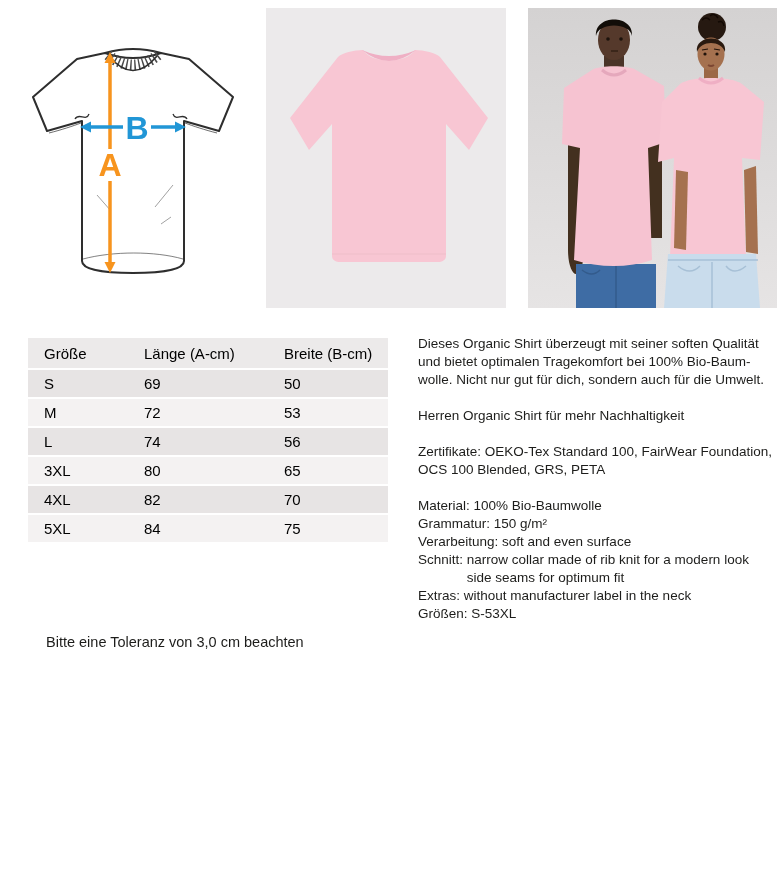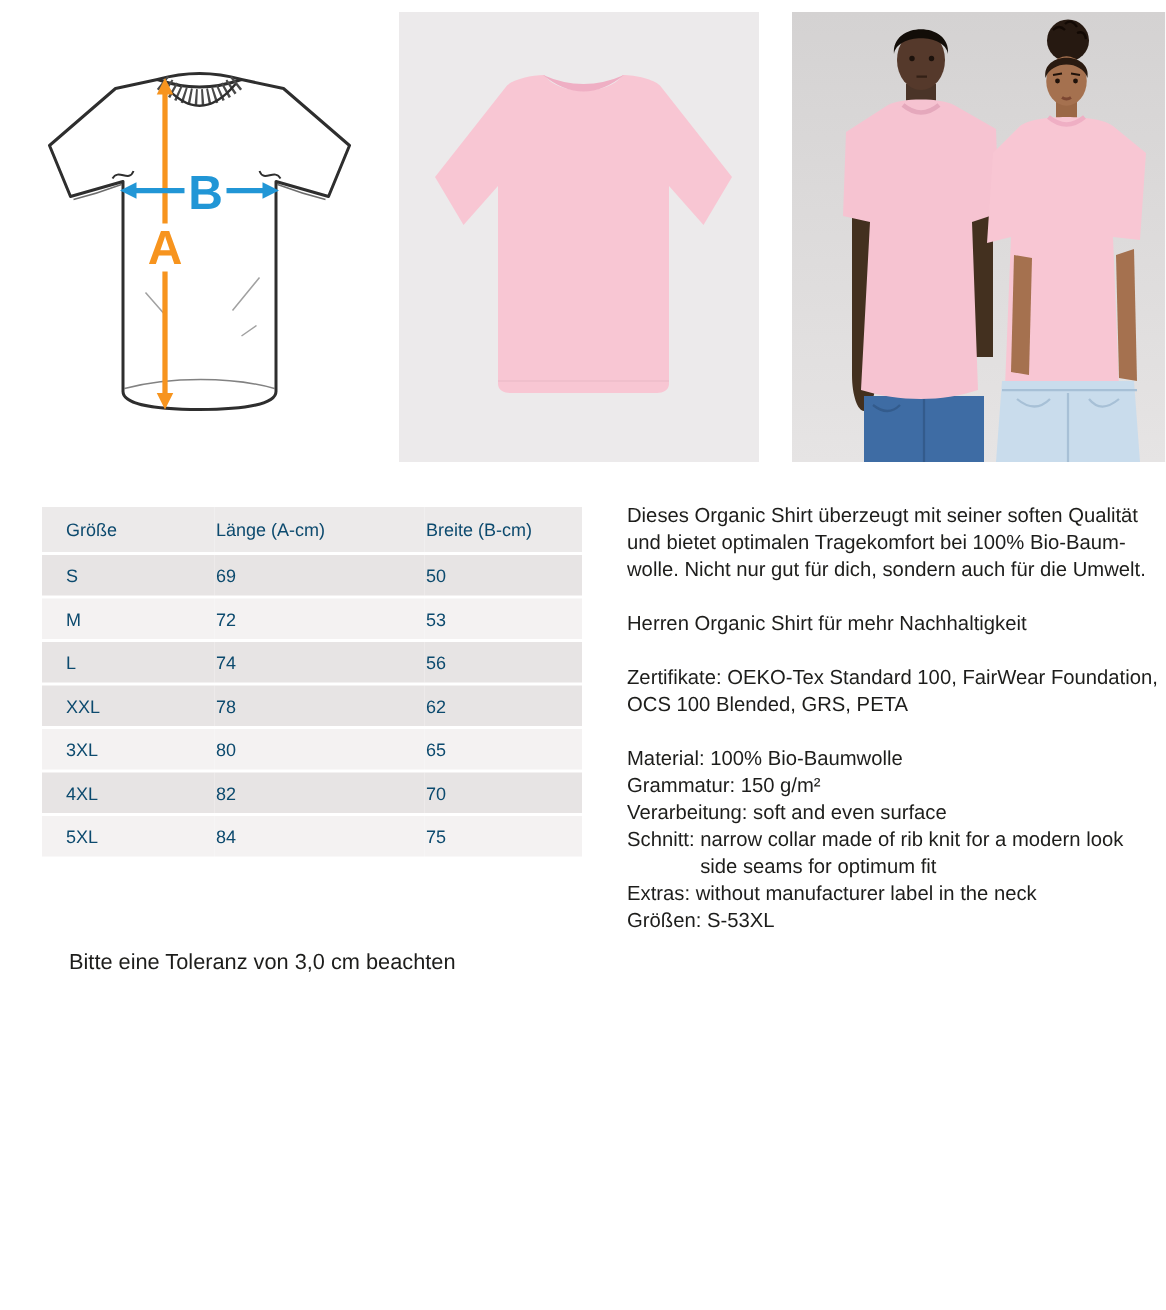--- a/index.html
+++ b/index.html
@@ -8,21 +8,21 @@
     font-family:"Liberation Sans", sans-serif;overflow:hidden;color:#1D1D1B;
   }
   .panel{position:absolute;}
   .diagram-wrap{left:23px;top:45px;width:222px;height:230px;}
   .flat-wrap{left:266px;top:8px;width:240px;height:300px;}
   .photo-wrap{left:528px;top:8px;width:249px;height:300px;}
 
   table.size-table{
     position:absolute;left:28px;top:336px;width:360px;
     border-collapse:separate;border-spacing:0 2px;
-    font-size:12px;color:#0c4a6e;table-layout:fixed;
+    font-size:15px;color:#000000;table-layout:fixed;
   }
   table.size-table th{
     font-weight:normal;text-align:left;height:28px;background:#ECEAEA;
   }
   table.size-table td{height:25px;}
   table.size-table tr.dark td{background:#E7E4E4;}
   table.size-table tr.light td{background:#F4F2F2;}
   table.size-table th:first-child,table.size-table td:first-child{padding-left:16px;}
 
   .note{
@@ -150,25 +150,20 @@
     <tr class="light">
       <td>M</td>
       <td>72</td>
       <td>53</td>
     </tr>
     <tr class="dark">
       <td>L</td>
       <td>74</td>
       <td>56</td>
     </tr>
-    <tr class="dark">
-      <td>XXL</td>
-      <td>78</td>
-      <td>62</td>
-    </tr>
     <tr class="light">
       <td>3XL</td>
       <td>80</td>
       <td>65</td>
     </tr>
     <tr class="dark">
       <td>4XL</td>
       <td>82</td>
       <td>70</td>
     </tr>

